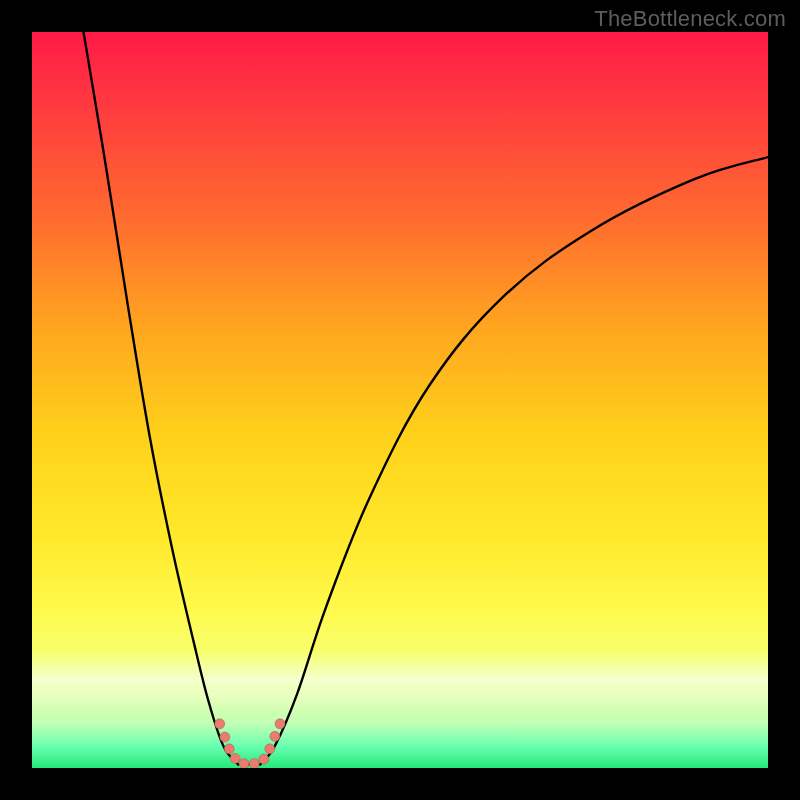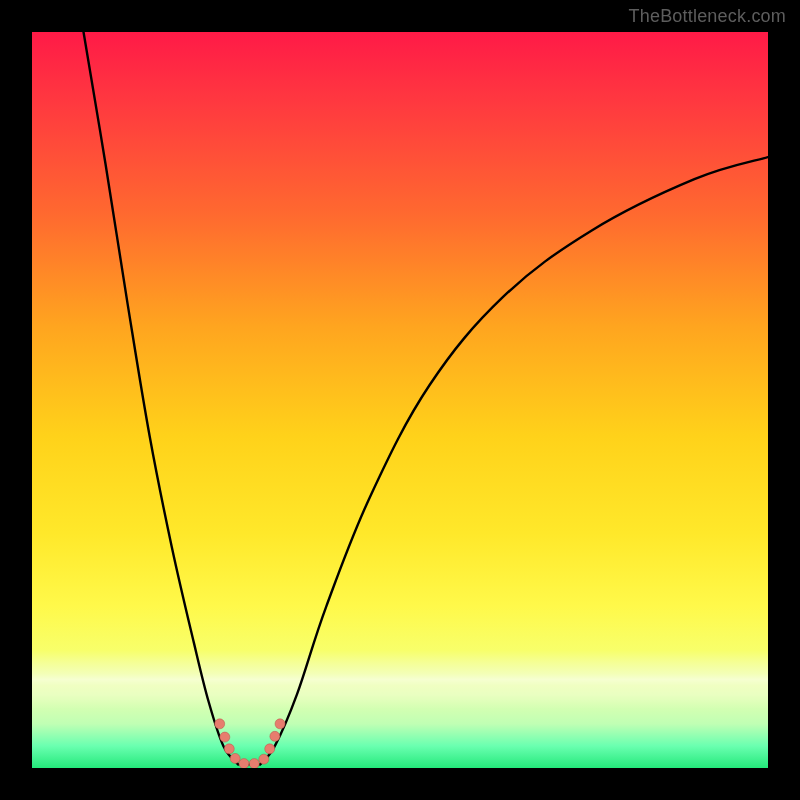--- a/index.html
+++ b/index.html
@@ -8,21 +8,21 @@
     position: relative;
     width: 800px;
     height: 800px;
     background: #000;
   }
   .watermark {
     position: absolute;
     top: 6px;
     right: 14px;
     font-family: Arial, Helvetica, sans-serif;
-    font-size: 18px;
+    font-size: 22px;
     color: #5d5d5d;
     font-weight: 500;
     letter-spacing: 0.2px;
     z-index: 10;
   }
   .plot-area {
     position: absolute;
     left: 32px;
     top: 32px;
     width: 736px;

